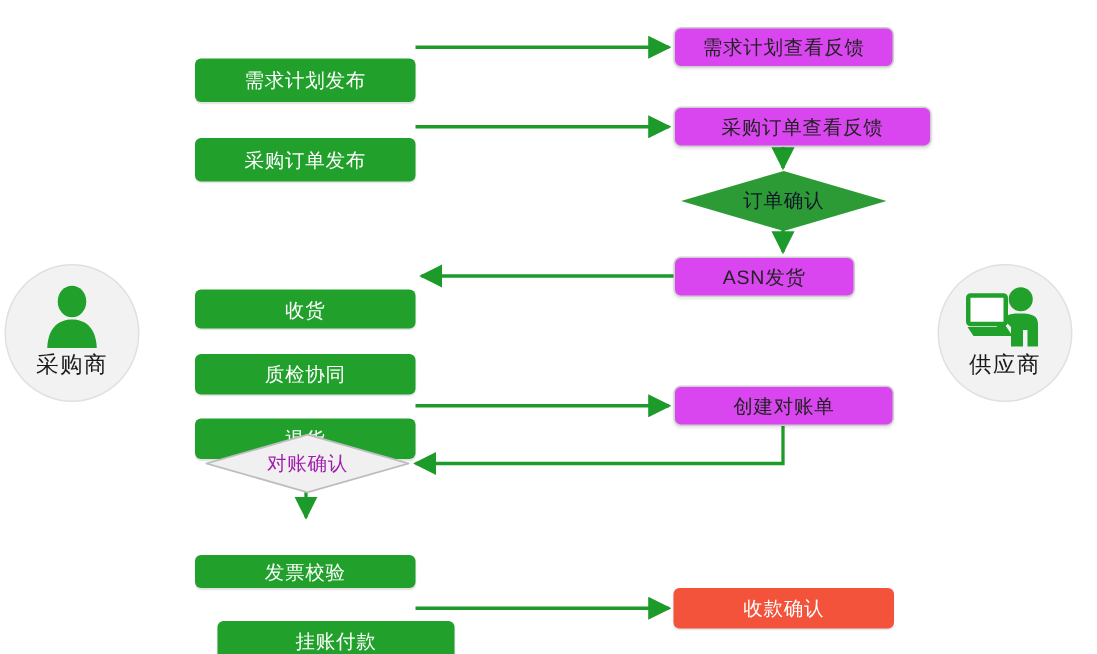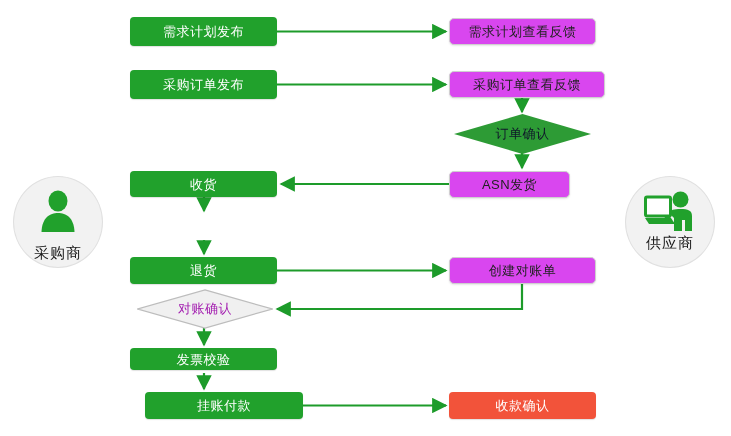--- a/index.html
+++ b/index.html
@@ -41,20 +41,21 @@
     white-space: nowrap;
     z-index: 3;
   }
 
   
   .node.green {
     background: #21a12c;
     color: #ffffff;
     border-radius: 4px;
     box-shadow: 0 1px 1px rgba(0,0,0,0.12);
+    margin-top: 22px;
   }
 
   
   .node.plain {
     background: #d946ef;
     color: #222222;
     border: 1px solid #cfcfcf;
     border-radius: 5px;
     box-shadow: 0 1px 2px rgba(0,0,0,0.10);
   }
@@ -156,21 +157,21 @@
       <path d="M 522 283 L 522 309 L 277 309" marker-end="url(#ah)"></path>
 
       <path d="M 204 328 L 204 345" marker-end="url(#ah)"></path>
 
       <path d="M 204 373 L 204 389" marker-end="url(#ah)"></path>
 
       <path d="M 277 405.5 L 446 405.5" marker-end="url(#ah)"></path>
     </g>
   </svg>
 
-  <div class="actor" style="left:13px; top:176px;gap:10px;">
+  <div class="actor" style="left:3px; top:176px;">
     <span class="glyph">
       <svg width="40" height="42" viewBox="0 0 40 42" aria-hidden="true">
         <ellipse cx="20" cy="11" rx="9.5" ry="10.5" fill="#21a12c"></ellipse>
         <path d="M3.5 42 C4 27.5 12 23 20 23 C28 23 36 27.5 36.5 42 Z" fill="#21a12c"></path>
       </svg>
     </span>
     <span class="aname">采购商</span>
   </div>
 
   <div class="actor" style="left:625px; top:176px;">
@@ -188,33 +189,34 @@
     </span>
     <span class="aname">供应商</span>
   </div>
 
   <div class="node green" style="left:130px; top:17px; width:147px; height:29px;">需求计划发布</div>
 
   <div class="node plain" style="left:449px; top:18px; width:147px; height:27px;">需求计划查看反馈</div>
 
   <div class="node green" style="left:130px; top:70px; width:147px; height:29px;">采购订单发布</div>
 
-  <div class="node plain" style="left:449px; top:71px; width:156px; height:27px;">采购订单查看反馈</div>
+  <div class="node plain" style="left:449px; top:71px; width:172px; height:27px;">采购订单查看反馈</div>
 
   <div class="diamond green" style="left:454px; top:114px; width:137px; height:40px;">
     <svg width="137" height="40" viewBox="0 0 137 40" aria-hidden="true">
       <polygon points="68.5,0 137,20 68.5,40 0,20" fill="#2d9b35"></polygon>
     </svg>
     <span class="dlabel">订单确认</span>
   </div>
 
   <div class="node plain" style="left:449px; top:171px; width:121px; height:27px;">ASN发货</div>
 
   <div class="node green" style="left:130px; top:171px; width:147px; height:26px;">收货</div>
 
+  <div class="node green" style="left:130px; top:214px; width:147px; height:27px;">质检协同</div>
 
   <div class="node green" style="left:130px; top:257px; width:147px; height:27px;">退货</div>
 
   <div class="node plain" style="left:449px; top:257px; width:147px; height:27px;">创建对账单</div>
 
   <div class="diamond grey" style="left:137px; top:289px; width:136px; height:40px;">
     <svg width="136" height="40" viewBox="0 0 136 40" aria-hidden="true">
       <polygon points="68,0.8 135.2,20 68,39.2 0.8,20" fill="#f0f0f0" stroke="#bdbdbd" stroke-width="1.2"></polygon>
     </svg>
     <span class="dlabel">对账确认</span>

